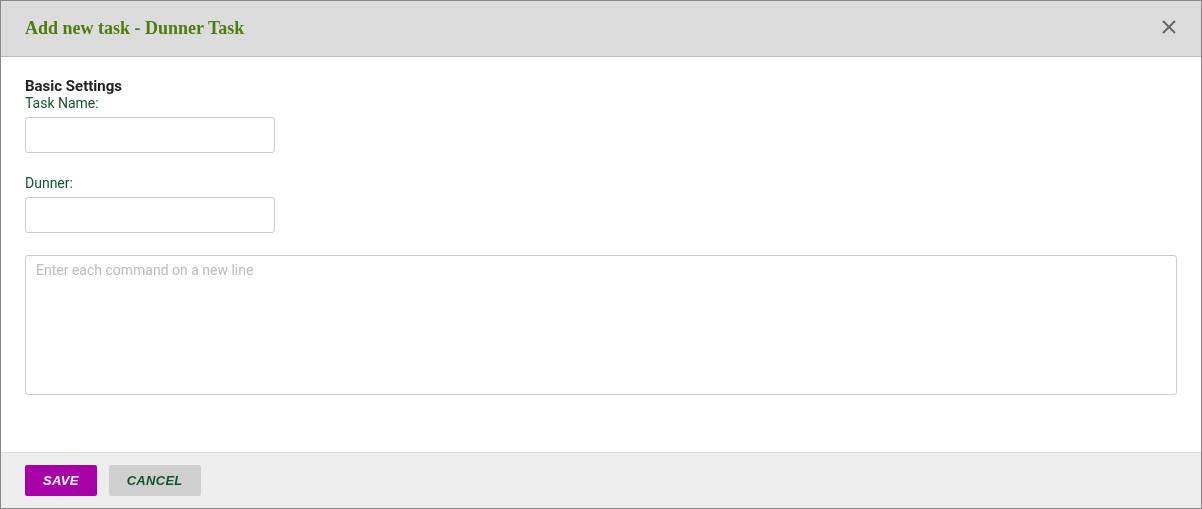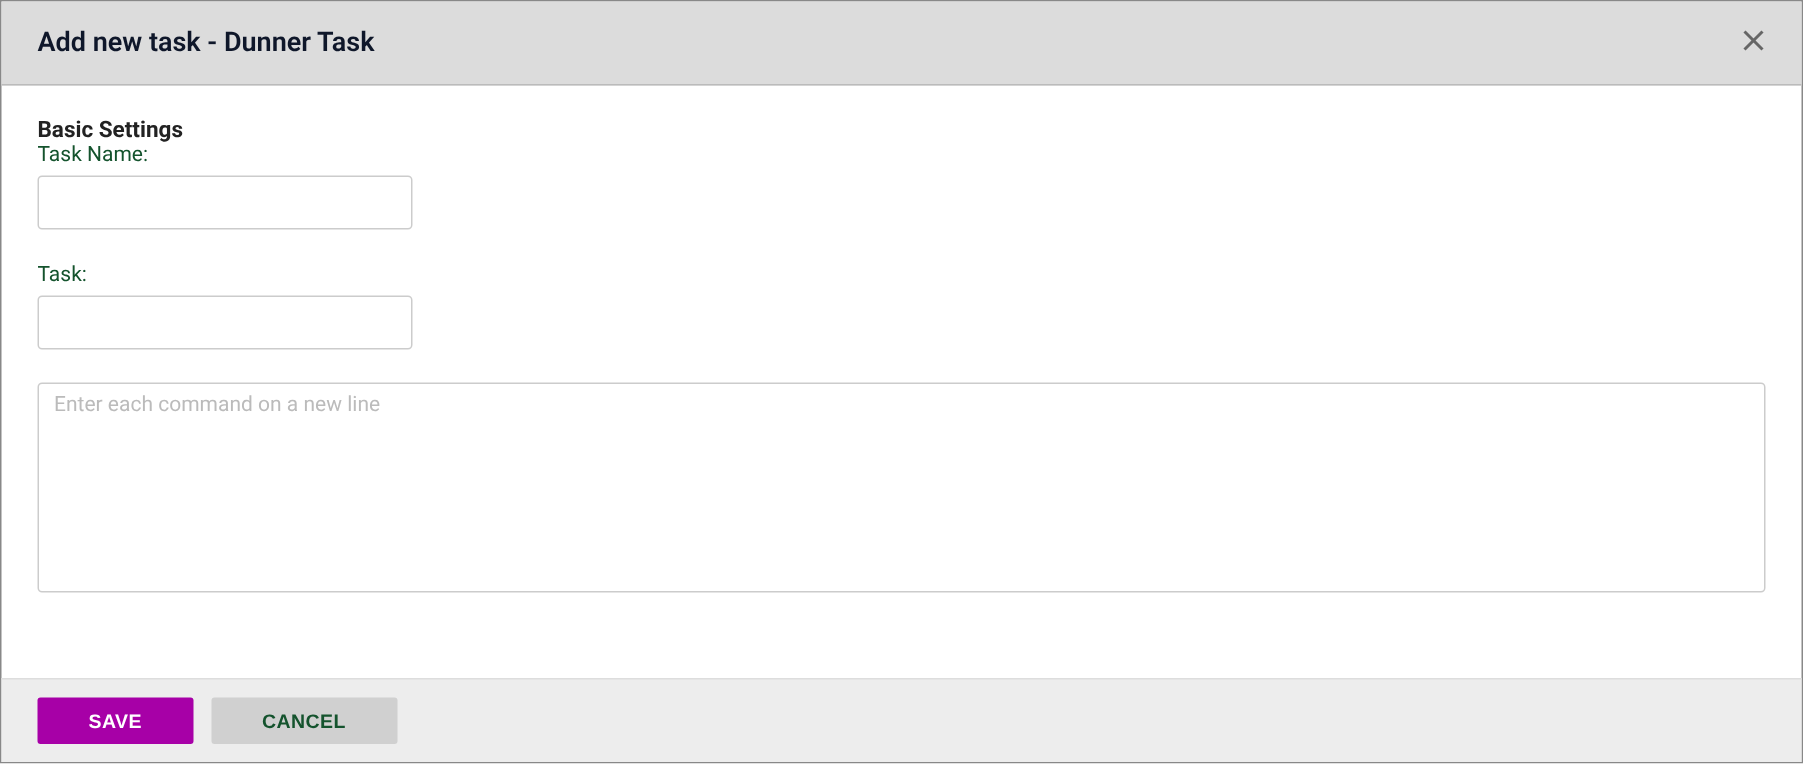--- a/index.html
+++ b/index.html
@@ -26,21 +26,22 @@
       background: #dcdcdc;
       border-bottom: 1px solid #bbb;
       padding: 14px 20px 14px 24px;
       display: flex;
       align-items: center;
       justify-content: space-between;
     }
     .modal-title {
       font-size: 18px;
       font-weight: 600;
-      color: #0f172a;
+      color: #4d7c0f;
+      font-family: Liberation Serif, serif;
     }
     .close-btn {
       background: none;
       border: none;
       cursor: pointer;
       color: #666;
       padding: 4px;
       display: flex;
       align-items: center;
       justify-content: center;
@@ -98,25 +99,26 @@
     .modal-footer {
       background: #ededed;
       border-top: 1px solid #ddd;
       padding: 12px 24px;
       display: flex;
       gap: 12px;
     }
     .btn {
       border: none;
       border-radius: 2px;
-      padding: 8px 34px;
+      padding: 8px 18px;
       font-size: 13px;
       font-weight: 700;
       cursor: pointer;
       letter-spacing: 0.3px;
+      font-style: italic;
     }
     .btn-primary {
       background: #a700a7;
       color: #fff;
     }
     .btn-secondary {
       background: #d0d0d0;
       color: #14532d;
     }
   </style>
@@ -138,21 +140,21 @@
 
   <div class="modal-body">
     <div class="section-title">Basic Settings</div>
 
     <div class="form-group">
       <label class="form-label">Task Name:</label>
       <input type="text" class="text-input" value="" style="">
     </div>
 
     <div class="form-group">
-      <label class="form-label">Task:</label>
+      <label class="form-label">Dunner:</label>
       <input type="text" class="text-input" value="" style="">
     </div>
 
     <div class="form-group">
       <textarea class="textarea-input" placeholder="Enter each command on a new line" style=""></textarea>
     </div>
   </div>
 
   <div class="modal-footer">
     <button class="btn btn-primary">SAVE</button>

